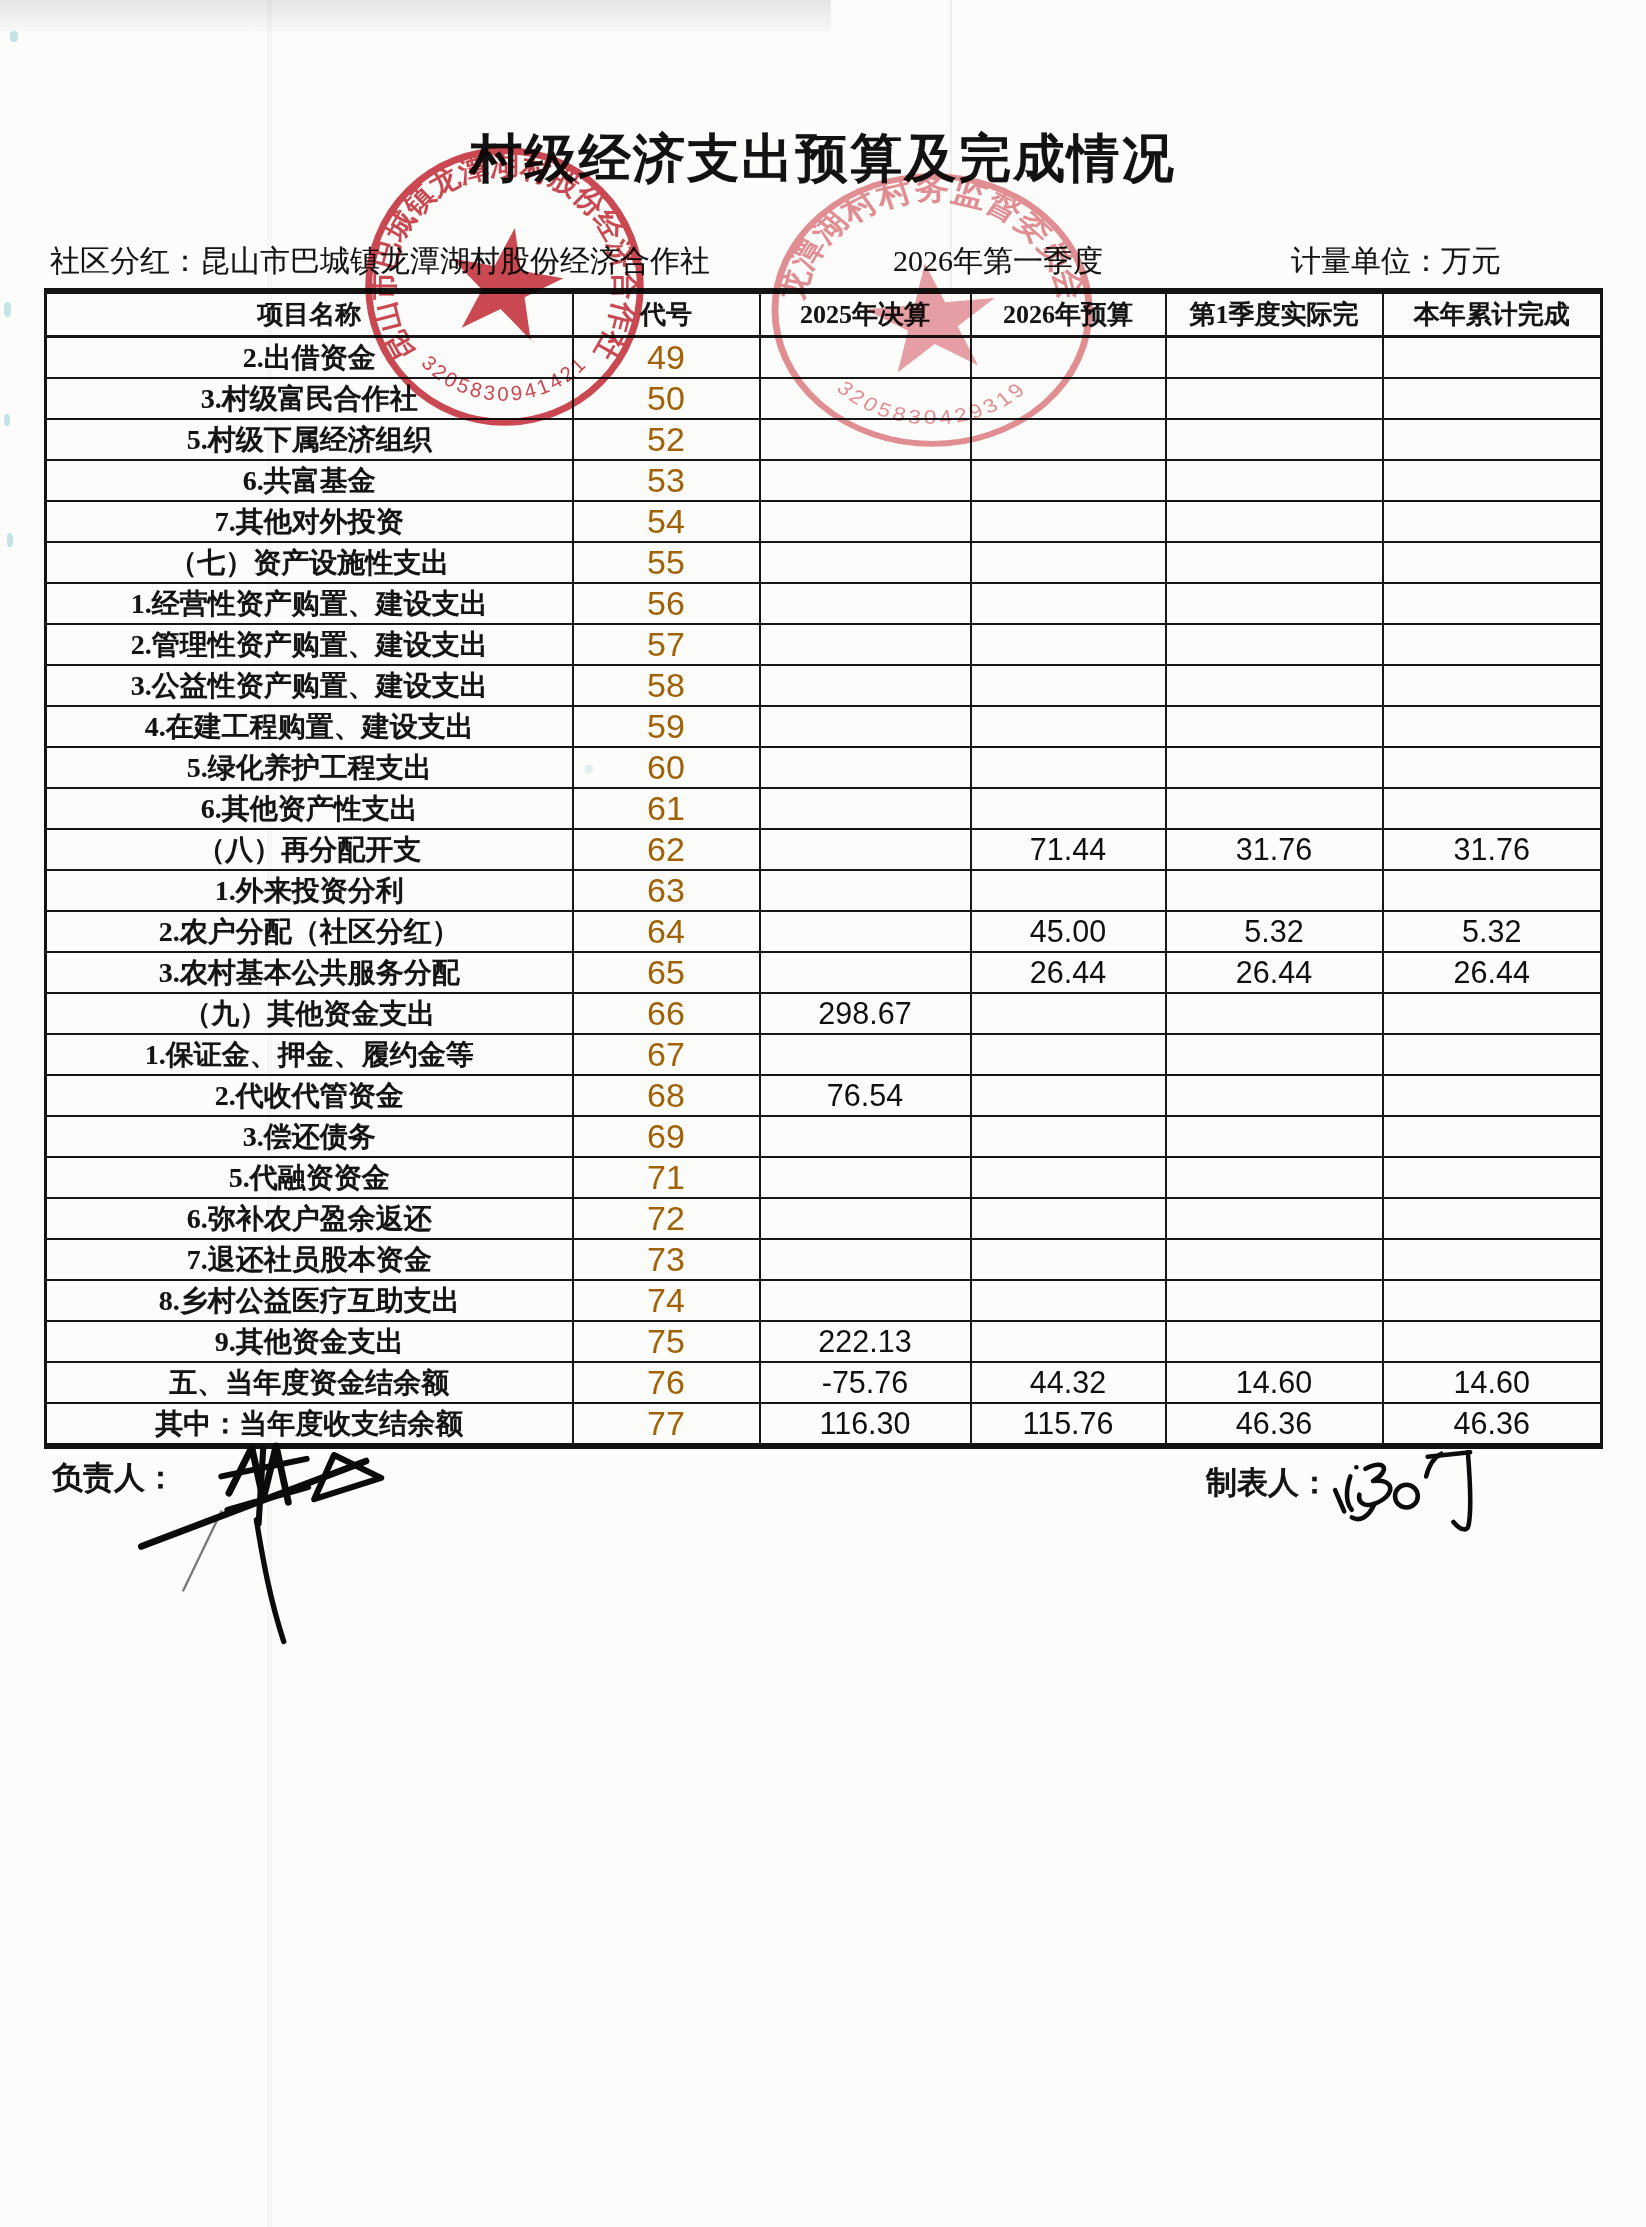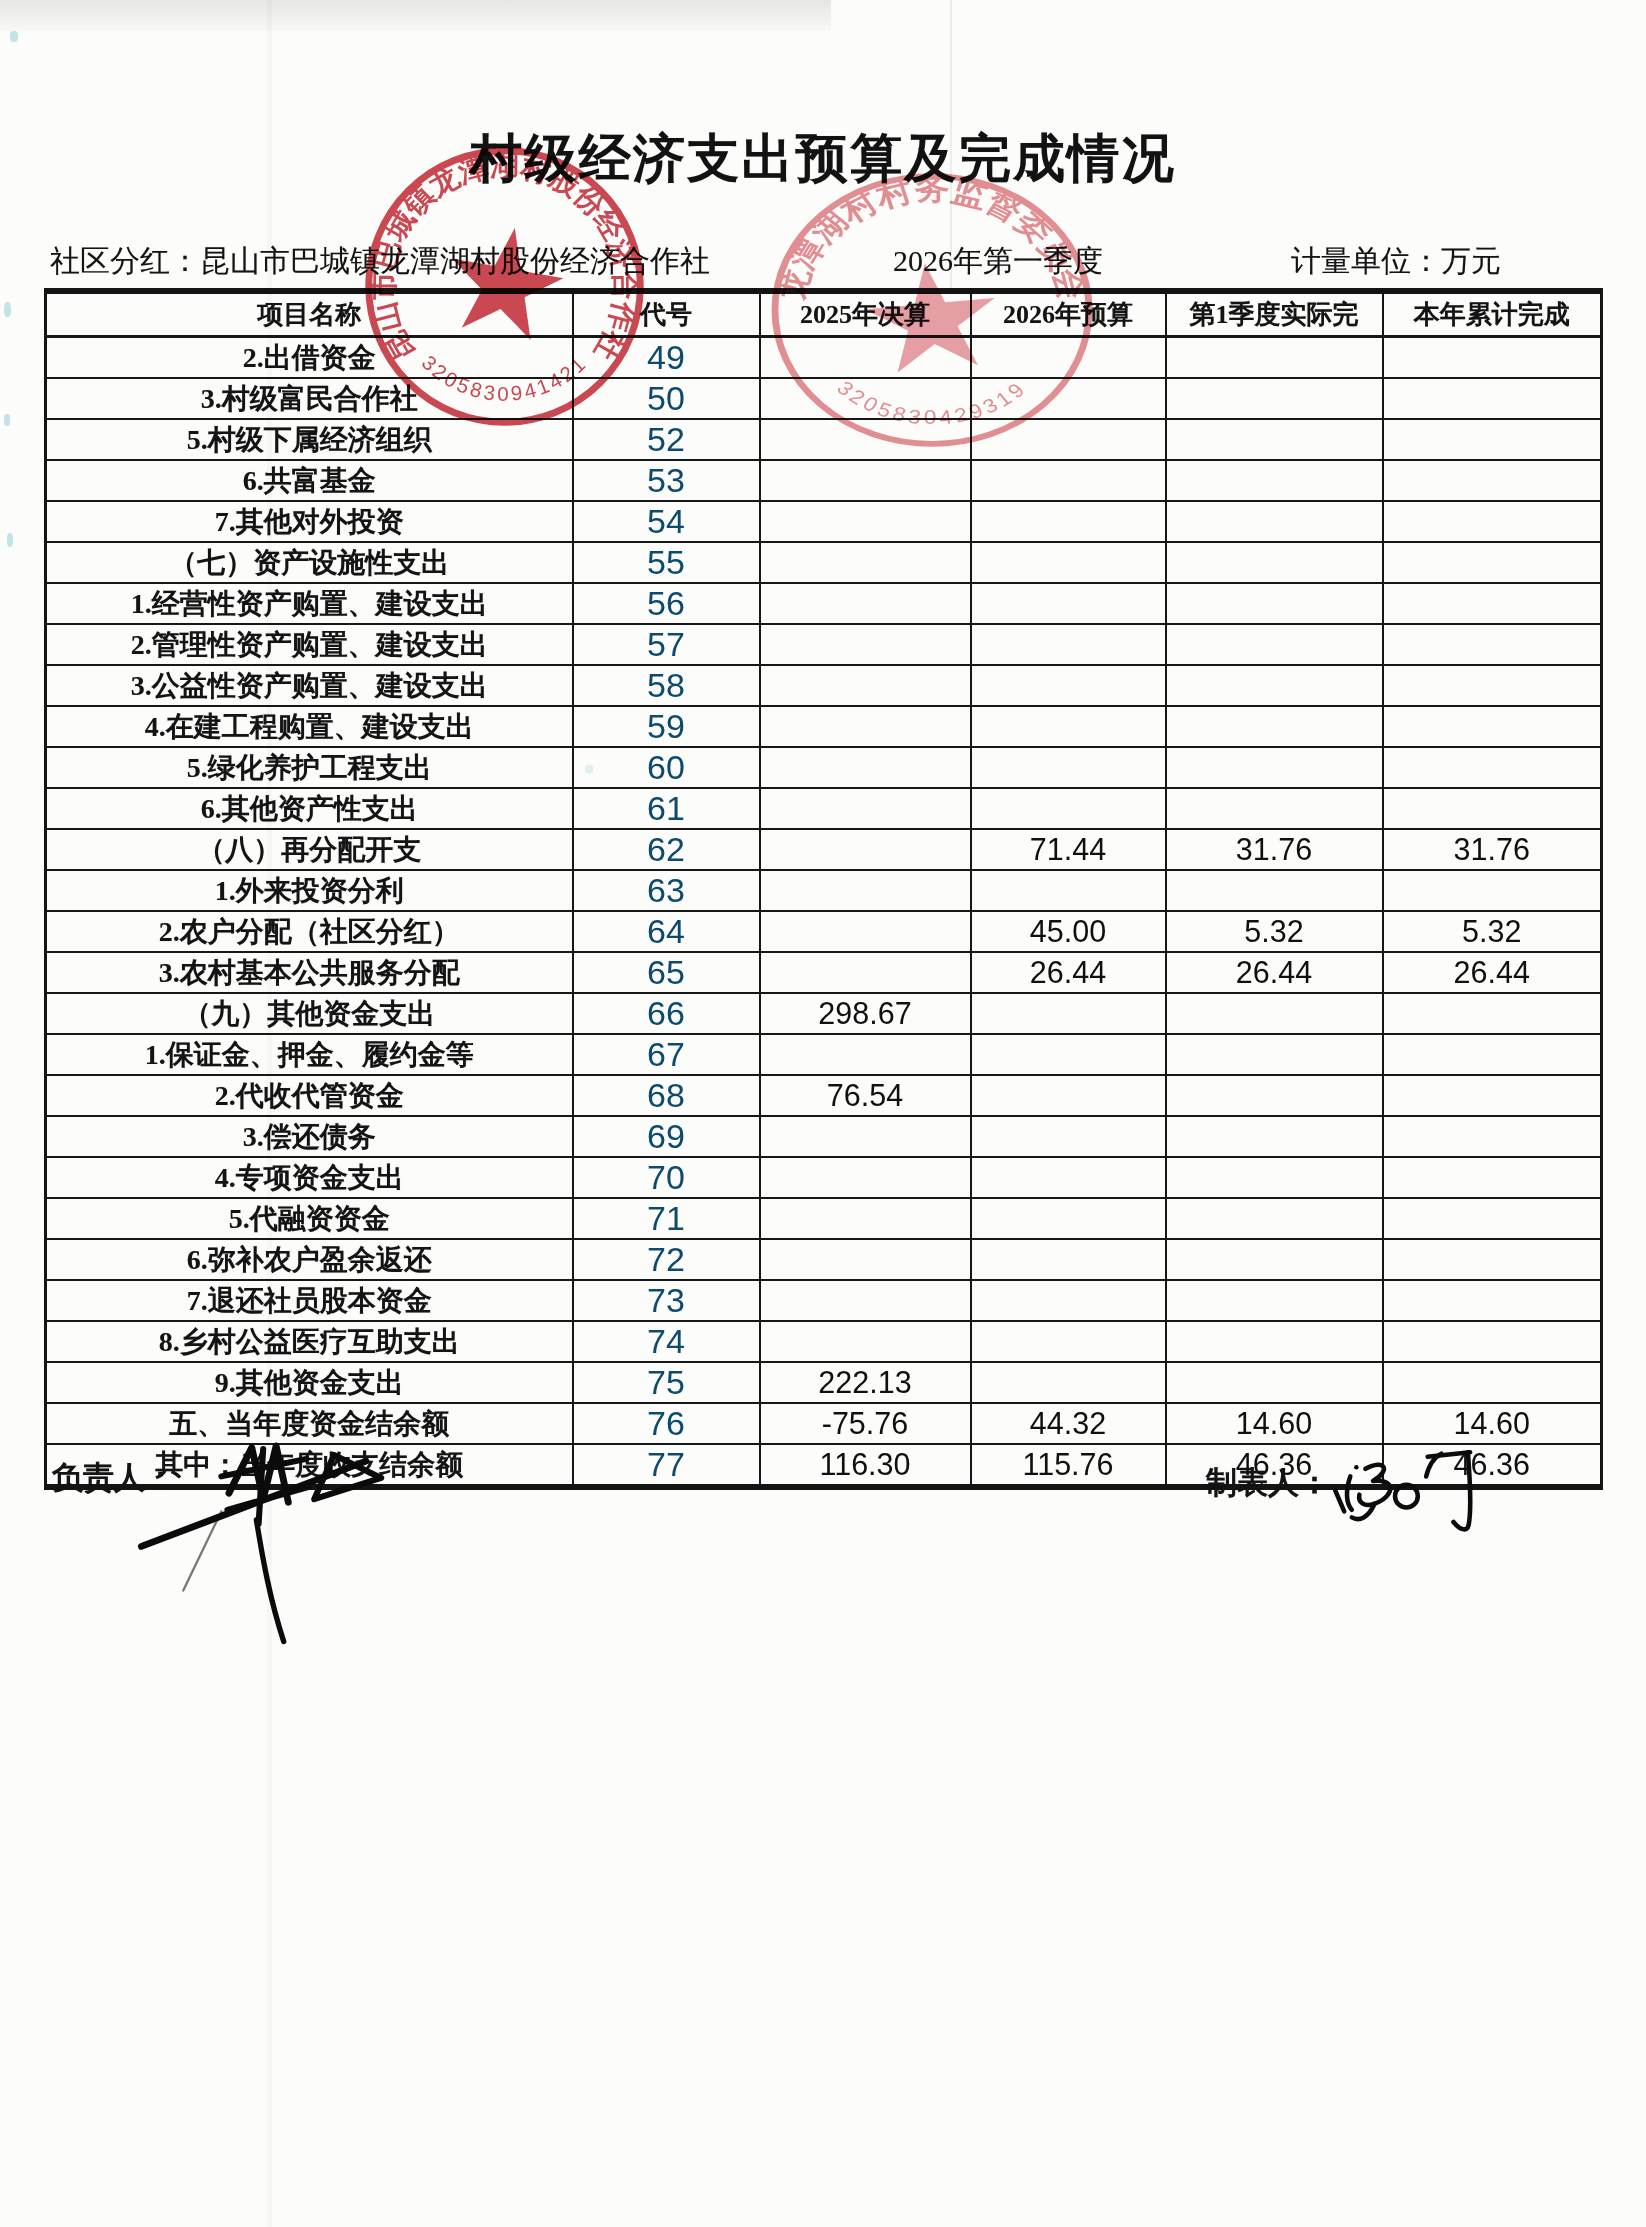--- a/index.html
+++ b/index.html
@@ -24,21 +24,21 @@
   table.report{position:absolute;left:44px;top:288px;width:1556px;
                border-collapse:collapse;table-layout:fixed;
                border:3.8px solid #141414;border-top-width:6.1px;border-bottom-width:6.9px;}
   table.report th,table.report td{border:2.3px solid #171717;padding:0;vertical-align:middle;
                text-align:center;overflow:hidden;white-space:nowrap;}
   table.report th{height:41px;font-size:26px;font-weight:700;
                   text-shadow:0 0 0.8px rgba(0,0,0,.3);}
   table.report td{height:37px;}
   table.report thead th{border-bottom-width:3px;}
   td.lbl{font-size:28px;font-weight:700;text-shadow:0 0 0.8px rgba(0,0,0,.3);}
-  td.code{font-family:"Liberation Sans","DejaVu Sans",sans-serif;font-size:34px;color:#0c4a6e;}
+  td.code{font-family:"Liberation Sans","DejaVu Sans",sans-serif;font-size:34px;color:#a16207;}
   td.val{font-family:"Liberation Sans","DejaVu Sans",sans-serif;font-size:30.5px;color:#101010;}
 
   .stamp{position:absolute;mix-blend-mode:multiply;}
   .stamp1{left:355px;top:137px;opacity:.88;}
   .stamp2{left:762px;top:165px;opacity:.78;}
 
   .footer-label{position:absolute;font-size:31px;font-weight:700;white-space:nowrap;
                 text-shadow:0 0 0.8px rgba(0,0,0,.3);}
   .lab-preparer{left:52px;top:1449px;margin-top:8px;}
   .lab-tabulator{left:1206px;top:1462px;}
@@ -240,28 +240,20 @@
         </tr>
         <tr>
           <td class="lbl">3.偿还债务</td>
           <td class="code">69</td>
           <td class="val"></td>
           <td class="val"></td>
           <td class="val"></td>
           <td class="val"></td>
         </tr>
         <tr>
-          <td class="lbl">4.专项资金支出</td>
-          <td class="code">70</td>
-          <td class="val"></td>
-          <td class="val"></td>
-          <td class="val"></td>
-          <td class="val"></td>
-        </tr>
-        <tr>
           <td class="lbl">5.代融资资金</td>
           <td class="code">71</td>
           <td class="val"></td>
           <td class="val"></td>
           <td class="val"></td>
           <td class="val"></td>
         </tr>
         <tr>
           <td class="lbl">6.弥补农户盈余返还</td>
           <td class="code">72</td>

